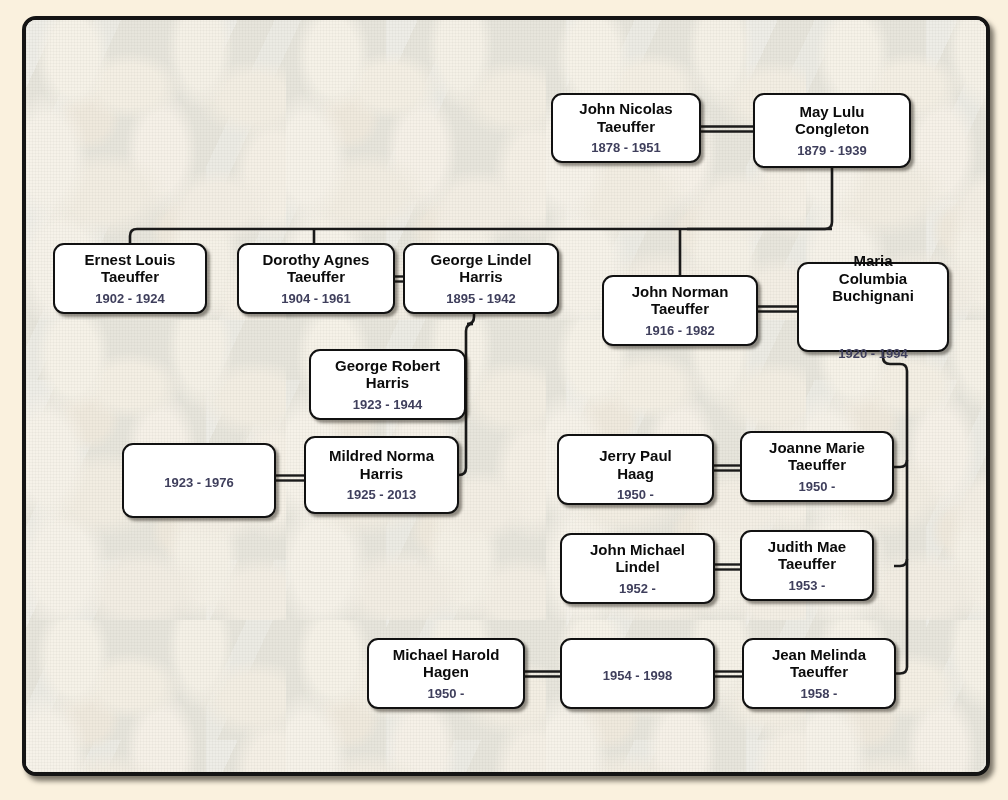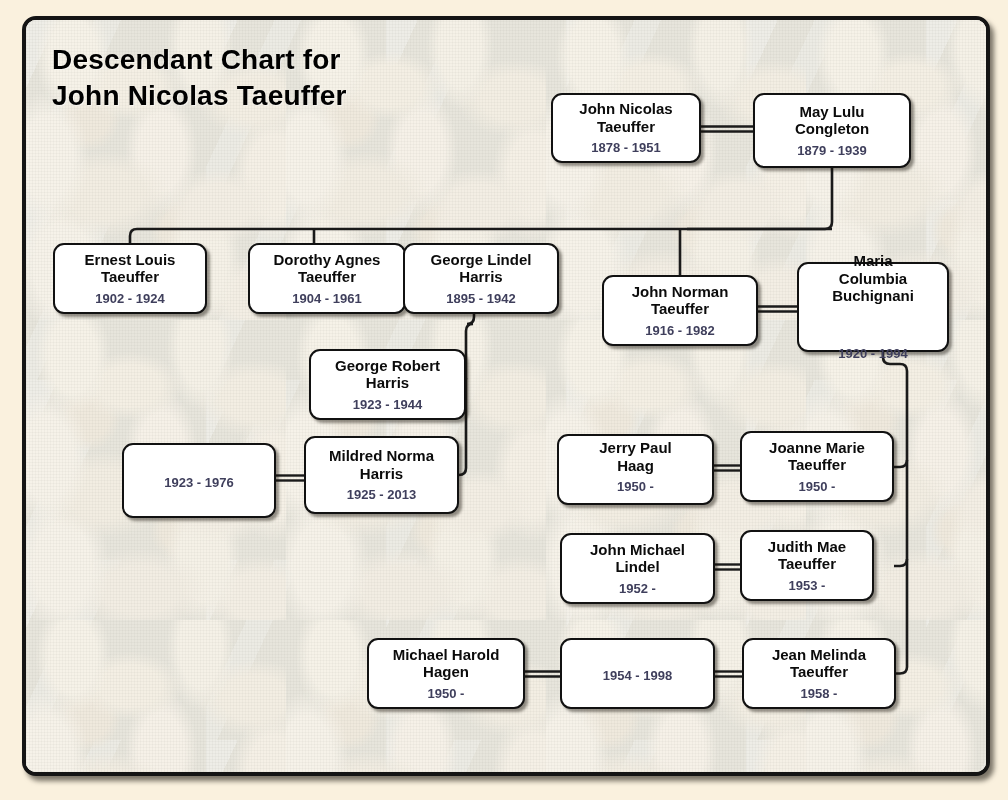--- a/index.html
+++ b/index.html
@@ -69,21 +69,21 @@
 
   .node{
     position:absolute;
     box-sizing:border-box;
     background:#fff;
     border:2.5px solid #111;
     border-radius:11px;
     box-shadow:3px 3px 3px rgba(25,20,12,.45);
     display:flex; flex-direction:column;
     align-items:center; justify-content:center;
-    padding:8px 6px;
+    padding:0 6px;
   }
   .node .nm{
     font-size:15px; font-weight:bold; color:#0b0b0b;
     line-height:1.17; text-align:center; white-space:pre-line;
   }
   .node .dt{
     font-size:13px; font-weight:bold; color:#3f3f5c;
     line-height:1.2; text-align:center; margin-top:5px;
   }
 </style>
@@ -117,40 +117,38 @@
         <path d="M288 209 V223" fill="none" stroke="#1a1a1a" stroke-width="2.6" stroke-linecap="butt"></path>
         <path d="M806 209 H661" fill="none" stroke="#1a1a1a" stroke-width="2.6" stroke-linecap="butt"></path>
         <path d="M654 209 V255" fill="none" stroke="#1a1a1a" stroke-width="2.6" stroke-linecap="butt"></path>
         <path d="M448 294 V297 Q448 304 441 304 H447 Q440 304 440 311 V448 Q440 455 433 455 H433" fill="none" stroke="#1a1a1a" stroke-width="2.6" stroke-linecap="butt"></path>
         <path d="M440 358 Q440 365 433 365 H440" fill="none" stroke="#1a1a1a" stroke-width="2.6" stroke-linecap="butt"></path>
         <path d="M857 332 V337 Q857 344 864 344 H874 Q881 344 881 351 V647 Q881 653.5 874 653.5 H870" fill="none" stroke="#1a1a1a" stroke-width="2.6" stroke-linecap="butt"></path>
         <path d="M881 440 Q881 447 874 447 H868" fill="none" stroke="#1a1a1a" stroke-width="2.6" stroke-linecap="butt"></path>
         <path d="M881 539 Q881 546 874 546 H868" fill="none" stroke="#1a1a1a" stroke-width="2.6" stroke-linecap="butt"></path>
       </svg>
 
-    <div id="title">Descendant Chart for
-John Nicolas Taeuffer</div>
 
     <div id="nodes">
         <div class="node" style="left: 525px; top: 73px; width: 150px; height: 70px;">
           <div class="nm">John Nicolas
 Taeuffer</div>
           <div class="dt">1878 - 1951</div>
         </div>
         <div class="node" style="left: 727px; top: 73px; width: 158px; height: 75px;">
           <div class="nm">May Lulu
 Congleton</div>
           <div class="dt">1879 - 1939</div>
         </div>
         <div class="node" style="left: 27px; top: 223px; width: 154px; height: 71px;">
           <div class="nm">Ernest Louis
 Taeuffer</div>
           <div class="dt">1902 - 1924</div>
         </div>
-        <div class="node" style="left: 222px; top: 223px; width: 158px; height: 71px;">
+        <div class="node" style="left: 211px; top: 223px; width: 158px; height: 71px;">
           <div class="nm">Dorothy Agnes
 Taeuffer</div>
           <div class="dt">1904 - 1961</div>
         </div>
         <div class="node" style="left: 377px; top: 223px; width: 156px; height: 71px;">
           <div class="nm">George Lindel
 Harris</div>
           <div class="dt">1895 - 1942</div>
         </div>
         <div class="node" style="left: 576px; top: 255px; width: 156px; height: 71px;">

